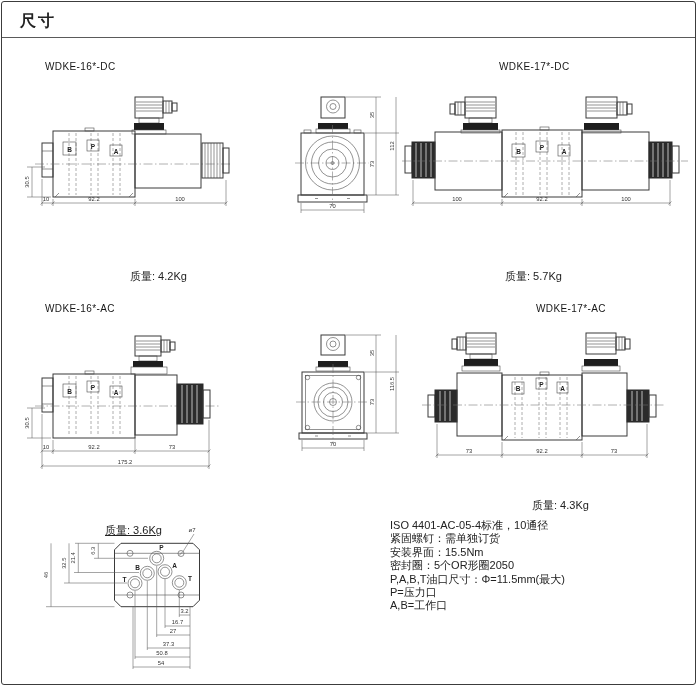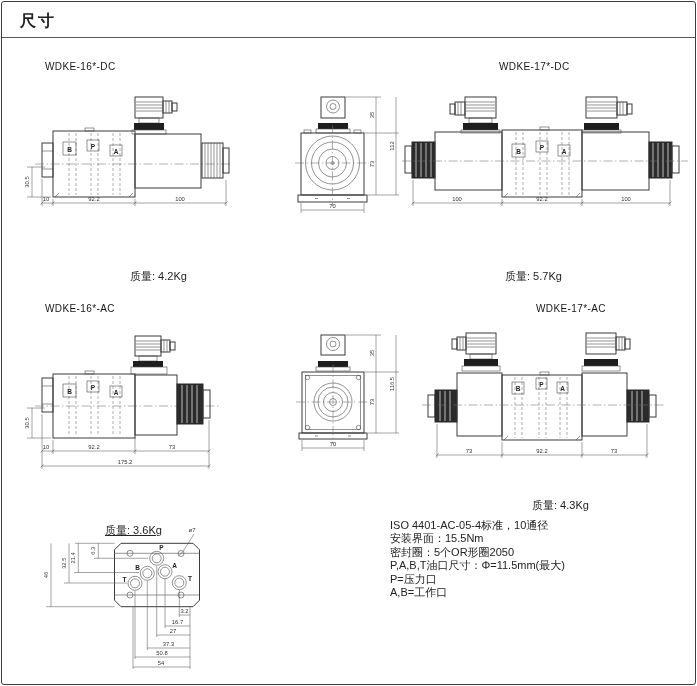--- a/index.html
+++ b/index.html
@@ -489,18 +489,19 @@
     <text class="d" x="147.5" y="111.5">16.7</text>
     <text class="d" x="143" y="120.5">27</text>
     <text class="d" x="138.5" y="133.5">37.3</text>
     <text class="d" x="132" y="142.5">50.8</text>
     <text class="d" x="131" y="152.5">54</text>
   </g>
 </svg>
 
 <div class="notes">
   <div>ISO 4401-AC-05-4标准，10通径</div>
+  <div>紧固螺钉：需单独订货</div>
   <div>安装界面：15.5Nm</div>
   <div>密封圈：5个OR形圈2050</div>
   <div>P,A,B,T油口尺寸：Φ=11.5mm(最大)</div>
   <div>P=压力口</div>
   <div>A,B=工作口</div>
 </div>
 
 </body></html>

